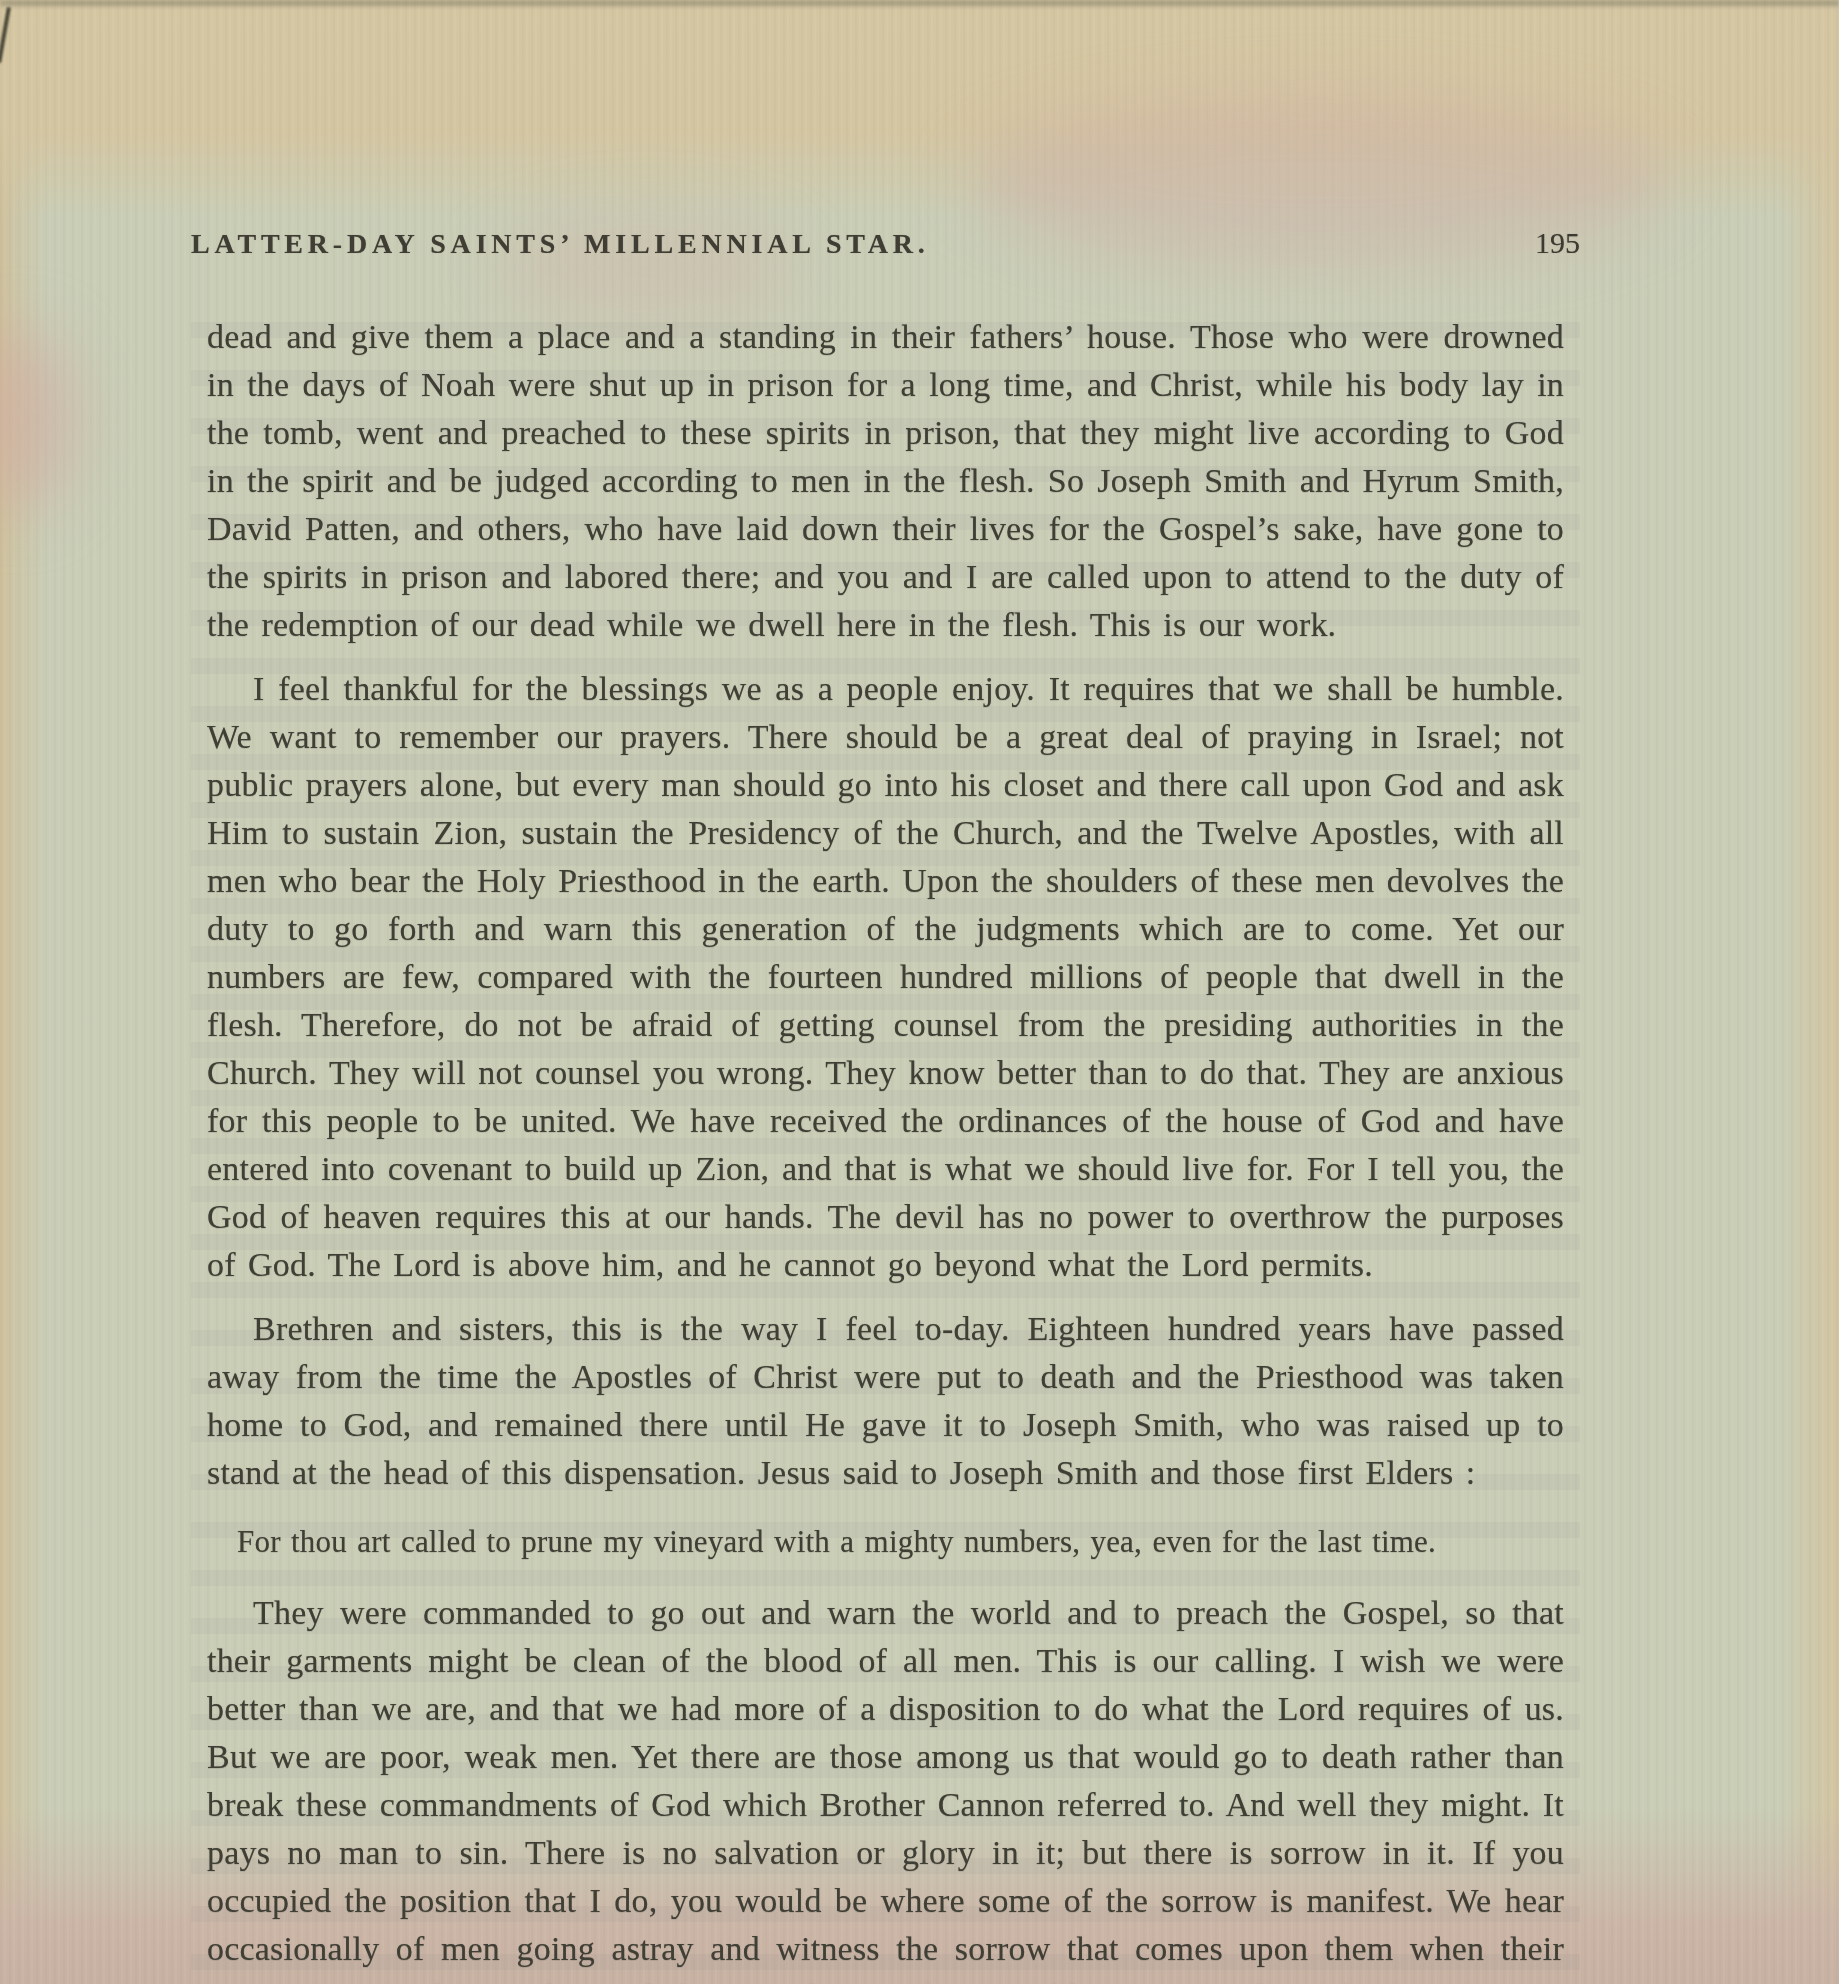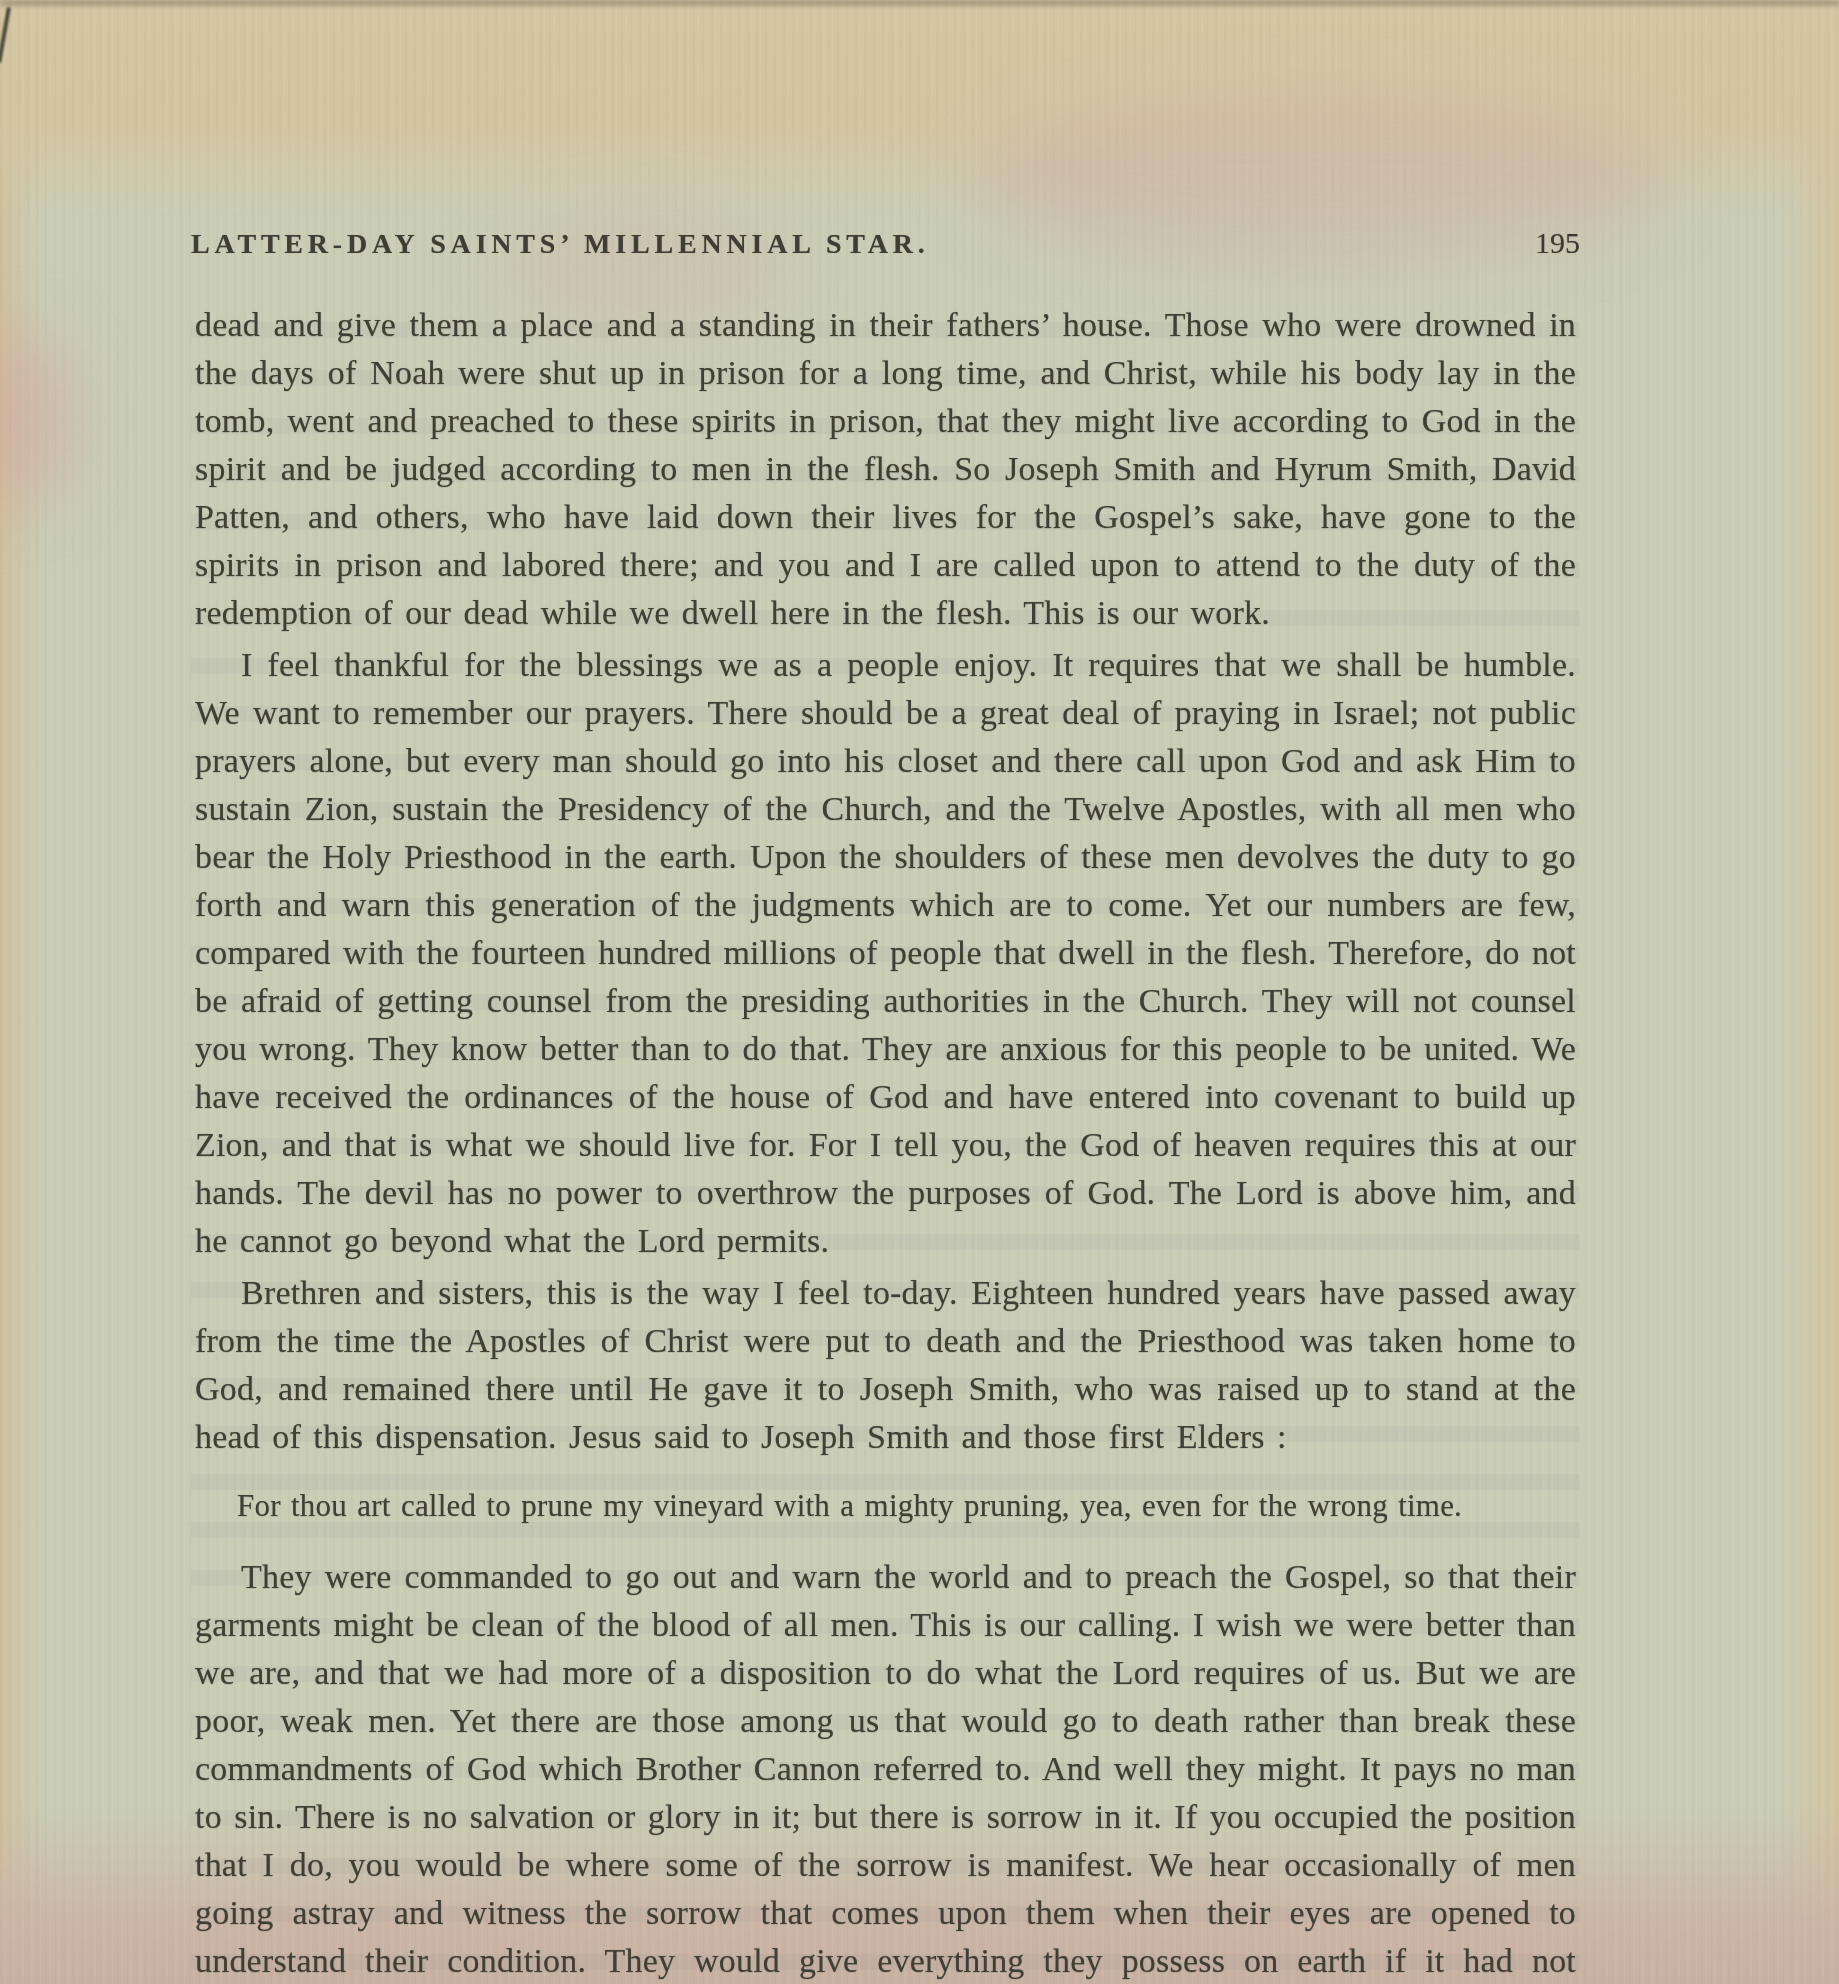--- a/index.html
+++ b/index.html
@@ -94,21 +94,21 @@
     letter-spacing: 0.2px;
     color: #403f35;
     text-shadow: 0 0 0.8px rgba(62,60,48,0.42), 0 0.8px 0.4px rgba(62,60,48,0.10);
     
     background: repeating-linear-gradient(180deg,
         rgba(0,0,0,0) 0px, rgba(0,0,0,0) 25.4px,
         rgba(128,131,138,0.09) 25.4px, rgba(128,131,138,0.09) 41px,
         rgba(0,0,0,0) 41px, rgba(0,0,0,0) 48px);
   }
   .para {
-    margin: 4px;
+    margin: 16px;
     text-indent: 46px;
     text-align: justify;
   }
   .para.first { text-indent: 0; }
   .para.quote {
     font-size: 31px;
     line-height: 44px;
     margin: 23px 0 25.4px 0;
     word-spacing: 2.4px;
   }
@@ -125,17 +125,17 @@
 
   <div class="page-header">
     <div class="journal-title">LATTER-DAY SAINTS’ MILLENNIAL STAR.</div>
     <div class="page-number">195</div>
   </div>
 
   <div class="text-col">
     <p class="para first">dead and give them a place and a standing in their fathers’ house.  Those who were drowned in the days of Noah were shut up in prison for a long time, and Christ, while his body lay in the tomb, went and preached to these spirits in prison, that they might live according to God in the spirit and be judged according to men in the flesh.  So Joseph Smith and Hyrum Smith, David Patten, and others, who have laid down their lives for the Gospel’s sake, have gone to the spirits in prison and labored there; and you and I are called upon to attend to the duty of the redemption of our dead while we dwell here in the flesh.  This is our work.</p>
     <p class="para">I feel thankful for the blessings we as a people enjoy.  It requires that we shall be humble.  We want to remember our prayers.  There should be a great deal of praying in Israel; not public prayers alone, but every man should go into his closet and there call upon God and ask Him to sustain Zion, sustain the Presidency of the Church, and the Twelve Apostles, with all men who bear the Holy Priesthood in the earth.  Upon the shoulders of these men devolves the duty to go forth and warn this generation of the judgments which are to come.  Yet our numbers are few, compared with the fourteen hundred millions of people that dwell in the flesh.  Therefore, do not be afraid of getting counsel from the presiding authorities in the Church.  They will not counsel you wrong.  They know better than to do that.  They are anxious for this people to be united.  We have received the ordinances of the house of God and have entered into covenant to build up Zion, and that is what we should live for.  For I tell you, the God of heaven requires this at our hands.  The devil has no power to overthrow the purposes of God.  The Lord is above him, and he cannot go beyond what the Lord permits.</p>
     <p class="para">Brethren and sisters, this is the way I feel to-day.  Eighteen hundred years have passed away from the time the Apostles of Christ were put to death and the Priesthood was taken home to God, and remained there until He gave it to Joseph Smith, who was raised up to stand at the head of this dispensation.  Jesus said to Joseph Smith and those first Elders :</p>
-    <p class="para quote">For thou art called to prune my vineyard with a mighty pruning, yea, even for the wrong time.</p>
+    <p class="para quote">For thou art called to prune my vineyard with a mighty numbers, yea, even for the last time.</p>
     <p class="para">They were commanded to go out and warn the world and to preach the Gospel, so that their garments might be clean of the blood of all men.  This is our calling.  I wish we were better than we are, and that we had more of a disposition to do what the Lord requires of us.  But we are poor, weak men.  Yet there are those among us that would go to death rather than break these commandments of God which Brother Cannon referred to.  And well they might.  It pays no man to sin.  There is no salvation or glory in it; but there is sorrow in it.  If you occupied the position that I do, you would be where some of the sorrow is manifest.  We hear occasionally of men going astray and witness the sorrow that comes upon them when their eyes are opened to understand their condition.  They would give everything they possess on earth if it had not happened; but the day is past and they have to suffer for it.  I am anxious myself that all the Latter-day Saints will try to keep the faith while they live upon the earth.  Our lives are short here, even if we live to be one</p>
   </div>
 </div>
 
 
 </body></html>

